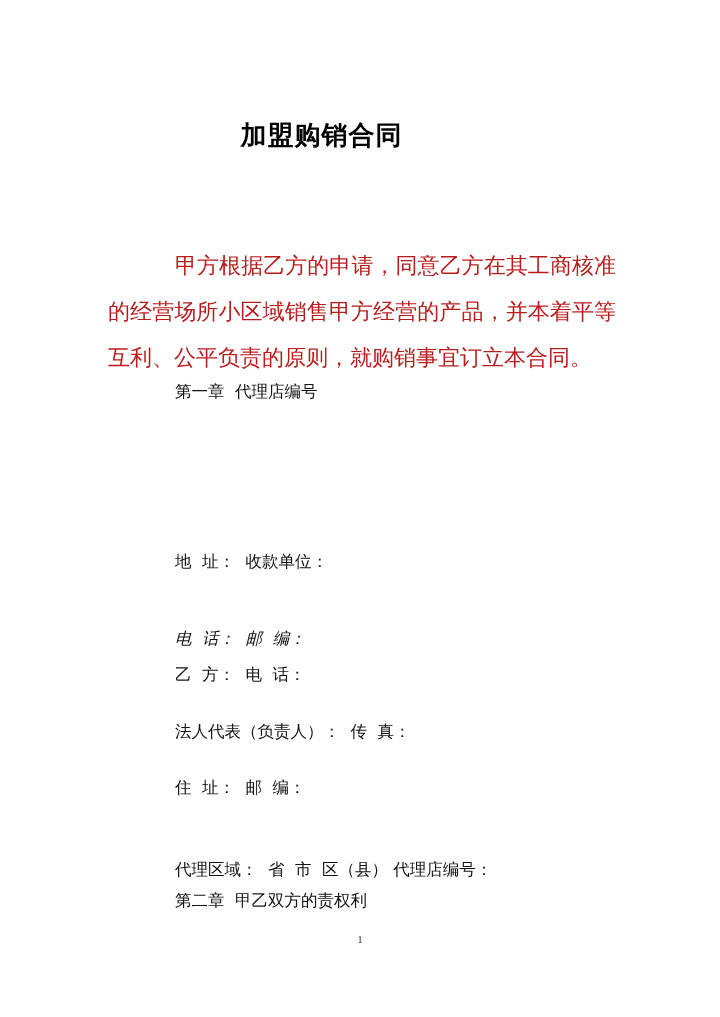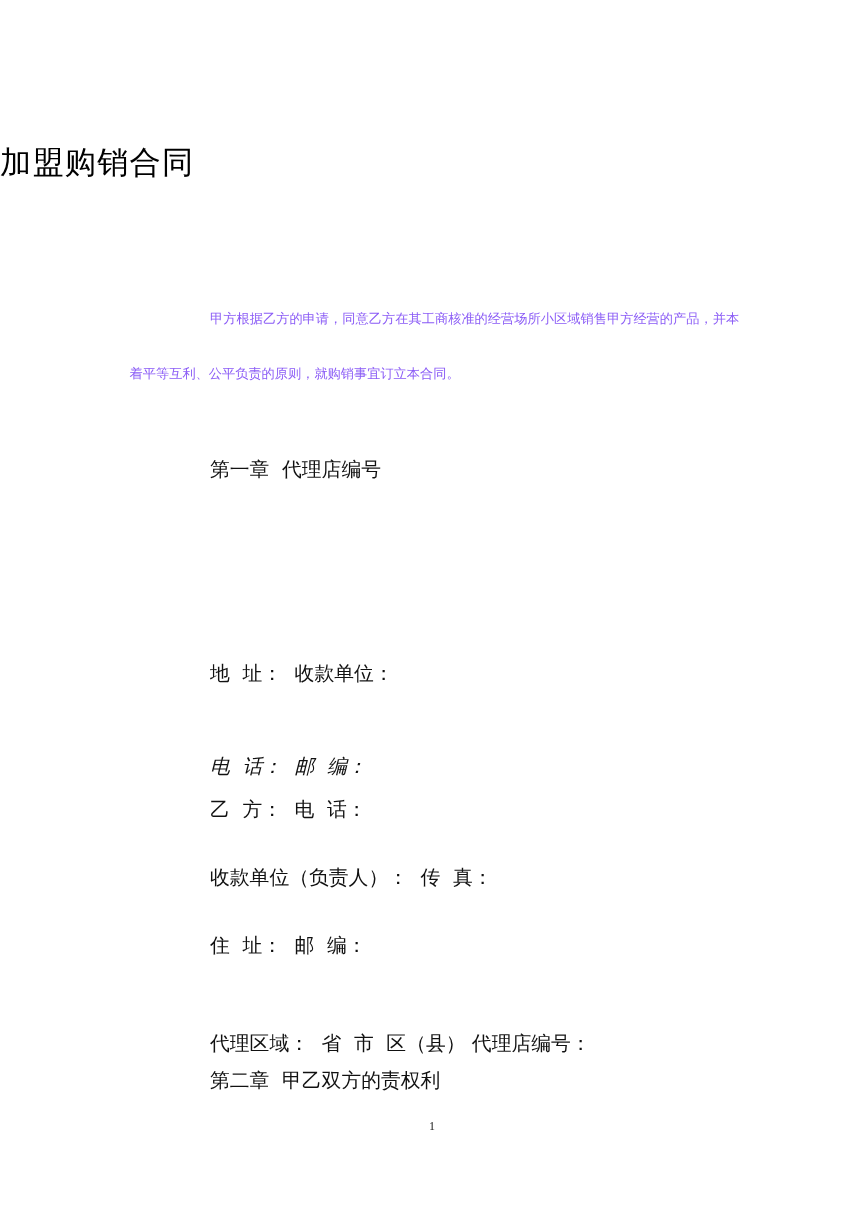--- a/index.html
+++ b/index.html
@@ -20,35 +20,35 @@
       left: 0; top: 0;
       width: 720px;
       height: 1017px;
       background: #ffffff;
     }
     .title {
       position: absolute;
       left: 0;
       top: 118px;
       width: 643px;
-      text-align: left;
+      text-align: center;
       font-size: 26px;
-      font-weight: normal;
+      font-weight: bold;
       letter-spacing: 1px;
       color: #000;
     }
     .para {
       position: absolute;
       left: 108px;
       top: 243px;
       width: 508px;
-      font-size: 11px;
+      font-size: 22px;
       line-height: 46px;
       text-indent: 67px;
-      color: #8b5cf6;
+      color: #b91c1c;
       text-align: justify;
     }
     .line {
       position: absolute;
       left: 175px;
       font-size: 16.5px;
       line-height: 22px;
       color: #111;
       white-space: pre;
     }
@@ -68,19 +68,19 @@
 
 <div class="page">
   <div class="title">加盟购销合同</div>
 
   <div class="para">甲方根据乙方的申请，同意乙方在其工商核准的经营场所小区域销售甲方经营的产品，并本着平等互利、公平负责的原则，就购销事宜订立本合同。</div>
 
   <div class="line" style="top:381px;">第一章  代理店编号</div>
   <div class="line" style="top:551px;">地  址：  收款单位：</div>
   <div class="line" style="top:628px;font-style:italic;">电  话：  邮  编：</div>
   <div class="line" style="top:664px;">乙  方：  电  话：</div>
-  <div class="line" style="top:721px;">收款单位（负责人）：  传  真：</div>
+  <div class="line" style="top:721px;">法人代表（负责人）：  传  真：</div>
   <div class="line" style="top:777px;">住  址：  邮  编：</div>
   <div class="line" style="top:859px;">代理区域：  省  市  区（县） 代理店编号：</div>
   <div class="line" style="top:890px;">第二章  甲乙双方的责权利</div>
 
   <div class="page-number">1</div>
 </div>
 
 </body></html>

